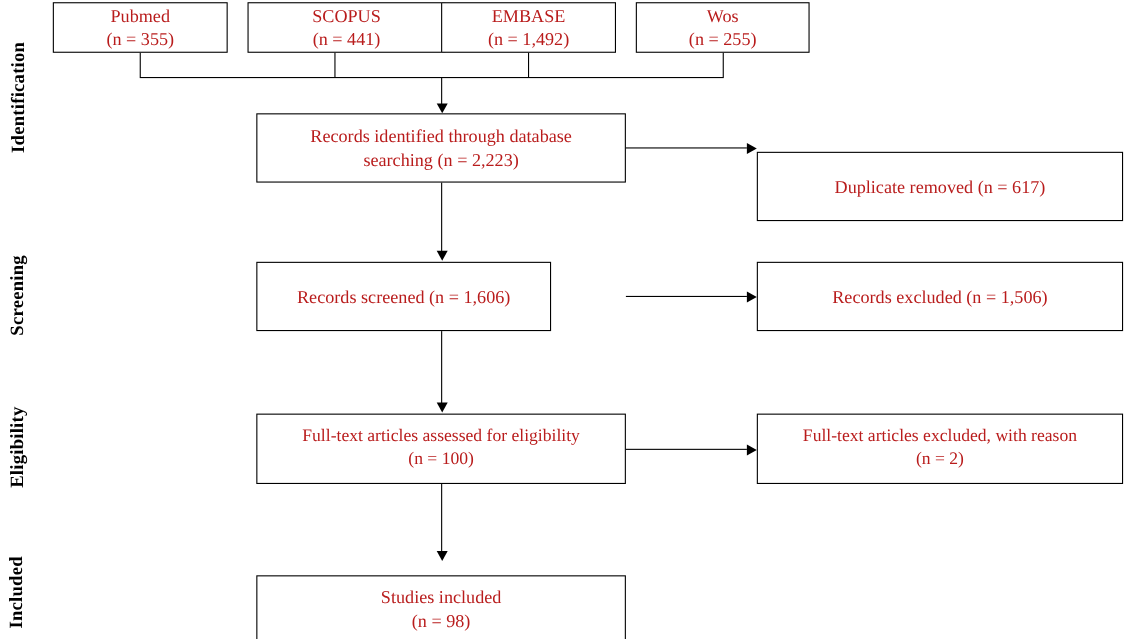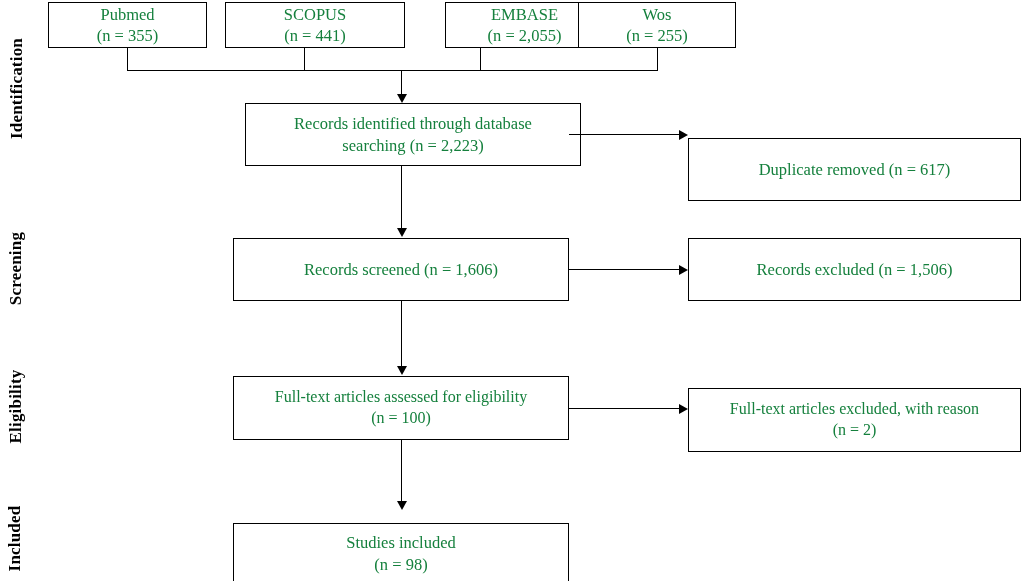--- a/index.html
+++ b/index.html
@@ -35,21 +35,21 @@
   
   .fbox {
     position: absolute;
     box-sizing: border-box;
     border: 1px solid #000000;
     background: #ffffff;
     display: flex;
     align-items: center;
     justify-content: center;
     text-align: center;
-    color: #15803d;
+    color: #b91c1c;
     font-size: 16.5px;
     line-height: 1.30;
     padding: 2px 6px;
   }
   .fbox.small { font-size: 16px; }
   .fbox .txt { display: block; width: 100%; }
 
   
   .vline {
     position: absolute;
@@ -99,64 +99,64 @@
     </span>
   </div>
 
   <div class="fbox" style="left:225px; top:2px; width:180px; height:46px;">
     <span class="txt">
       <span>SCOPUS</span><br>
       <span>(n = 441)</span>
     </span>
   </div>
 
-  <div class="fbox" style="left:401px; top:2px; width:159px; height:46px;margin-left:44px;">
+  <div class="fbox" style="left:401px; top:2px; width:159px; height:46px;">
     <span class="txt">
       <span>EMBASE</span><br>
-      <span>(n = 2,055)</span>
+      <span>(n = 1,492)</span>
     </span>
   </div>
 
   <div class="fbox" style="left:578px; top:2px; width:158px; height:46px;">
     <span class="txt">
       <span>Wos</span><br>
       <span>(n = 255)</span>
     </span>
   </div>
 
   <div class="vline" style="left:127px; top:48px; height:22px;"></div>
   <div class="vline" style="left:304px; top:48px; height:22px;"></div>
   <div class="vline" style="left:480px; top:48px; height:22px;"></div>
   <div class="vline" style="left:657px; top:48px; height:22px;"></div>
 
   <div class="hline" style="left:127px; top:70px; width:531px;"></div>
 
   <div class="vline" style="left:401px; top:70px; height:26px;"></div>
   <div class="arrow-down" style="left:397px; top:94px;"></div>
 
-  <div class="fbox" style="left:233px; top:103px; width:336px; height:63px;margin-left:12px;">
+  <div class="fbox" style="left:233px; top:103px; width:336px; height:63px;">
     <span class="txt">
       <span>Records identified through database</span><br>
       <span>searching (n = 2,223)</span>
     </span>
   </div>
 
   <div class="fbox" style="left:688px; top:103px; width:333px; height:63px;margin-top:35px;">
     <span class="txt">
       <span>Duplicate removed (n = 617)</span>
     </span>
   </div>
 
   <div class="hline" style="left:569px; top:134px; width:110px;"></div>
   <div class="arrow-right" style="left:679px; top:130px;"></div>
 
   <div class="vline" style="left:401px; top:166px; height:63px;"></div>
   <div class="arrow-down" style="left:397px; top:228px;"></div>
 
-  <div class="fbox" style="left:233px; top:238px; width:336px; height:63px;">
+  <div class="fbox" style="left:233px; top:238px; width:268px; height:63px;">
     <span class="txt">
       <span>Records screened (n = 1,606)</span>
     </span>
   </div>
 
   <div class="fbox" style="left:688px; top:238px; width:333px; height:63px;justify-content:center;">
     <span class="txt">
       <span>Records excluded (n = 1,506)</span>
     </span>
   </div>
@@ -167,21 +167,21 @@
   <div class="vline" style="left:401px; top:301px; height:66px;"></div>
   <div class="arrow-down" style="left:397px; top:366px;"></div>
 
   <div class="fbox small" style="left:233px; top:376px; width:336px; height:64px;">
     <span class="txt">
       <span>Full-text articles assessed for eligibility</span><br>
       <span>(n = 100)</span>
     </span>
   </div>
 
-  <div class="fbox small" style="left:688px; top:376px; width:333px; height:64px;margin-top:12px;">
+  <div class="fbox small" style="left:688px; top:376px; width:333px; height:64px;">
     <span class="txt">
       <span>Full-text articles excluded, with reason</span><br>
       <span>(n = 2)</span>
     </span>
   </div>
 
   <div class="hline" style="left:569px; top:408px; width:110px;"></div>
   <div class="arrow-right" style="left:679px; top:404px;"></div>
 
   <div class="vline" style="left:401px; top:440px; height:63px;"></div>

